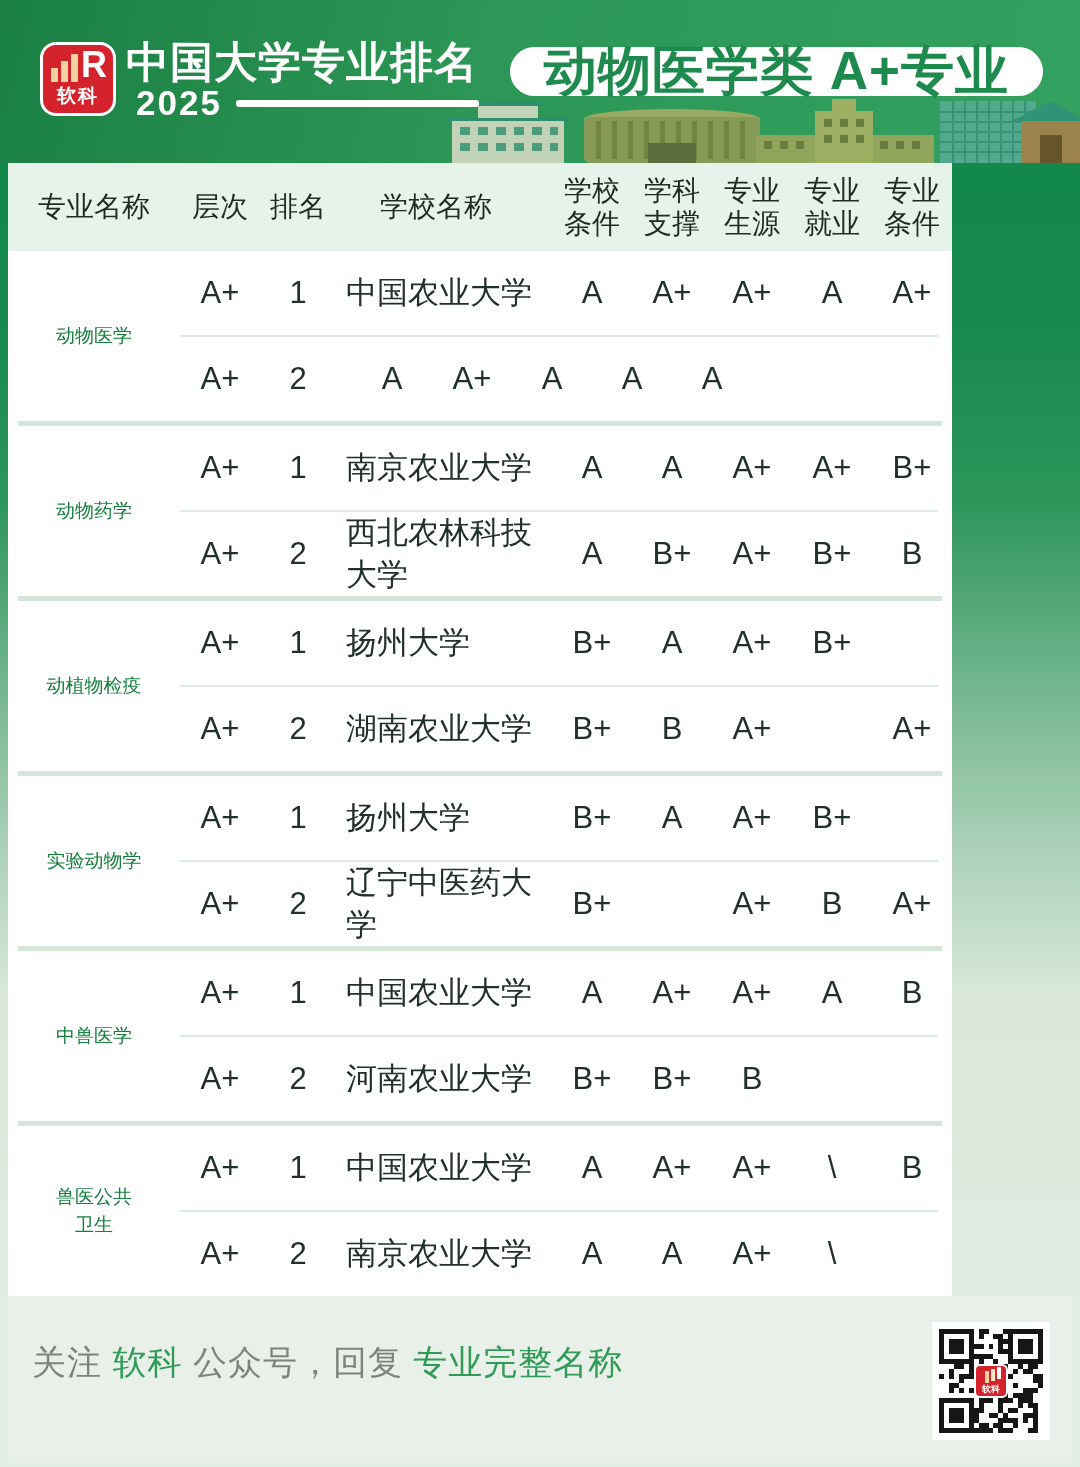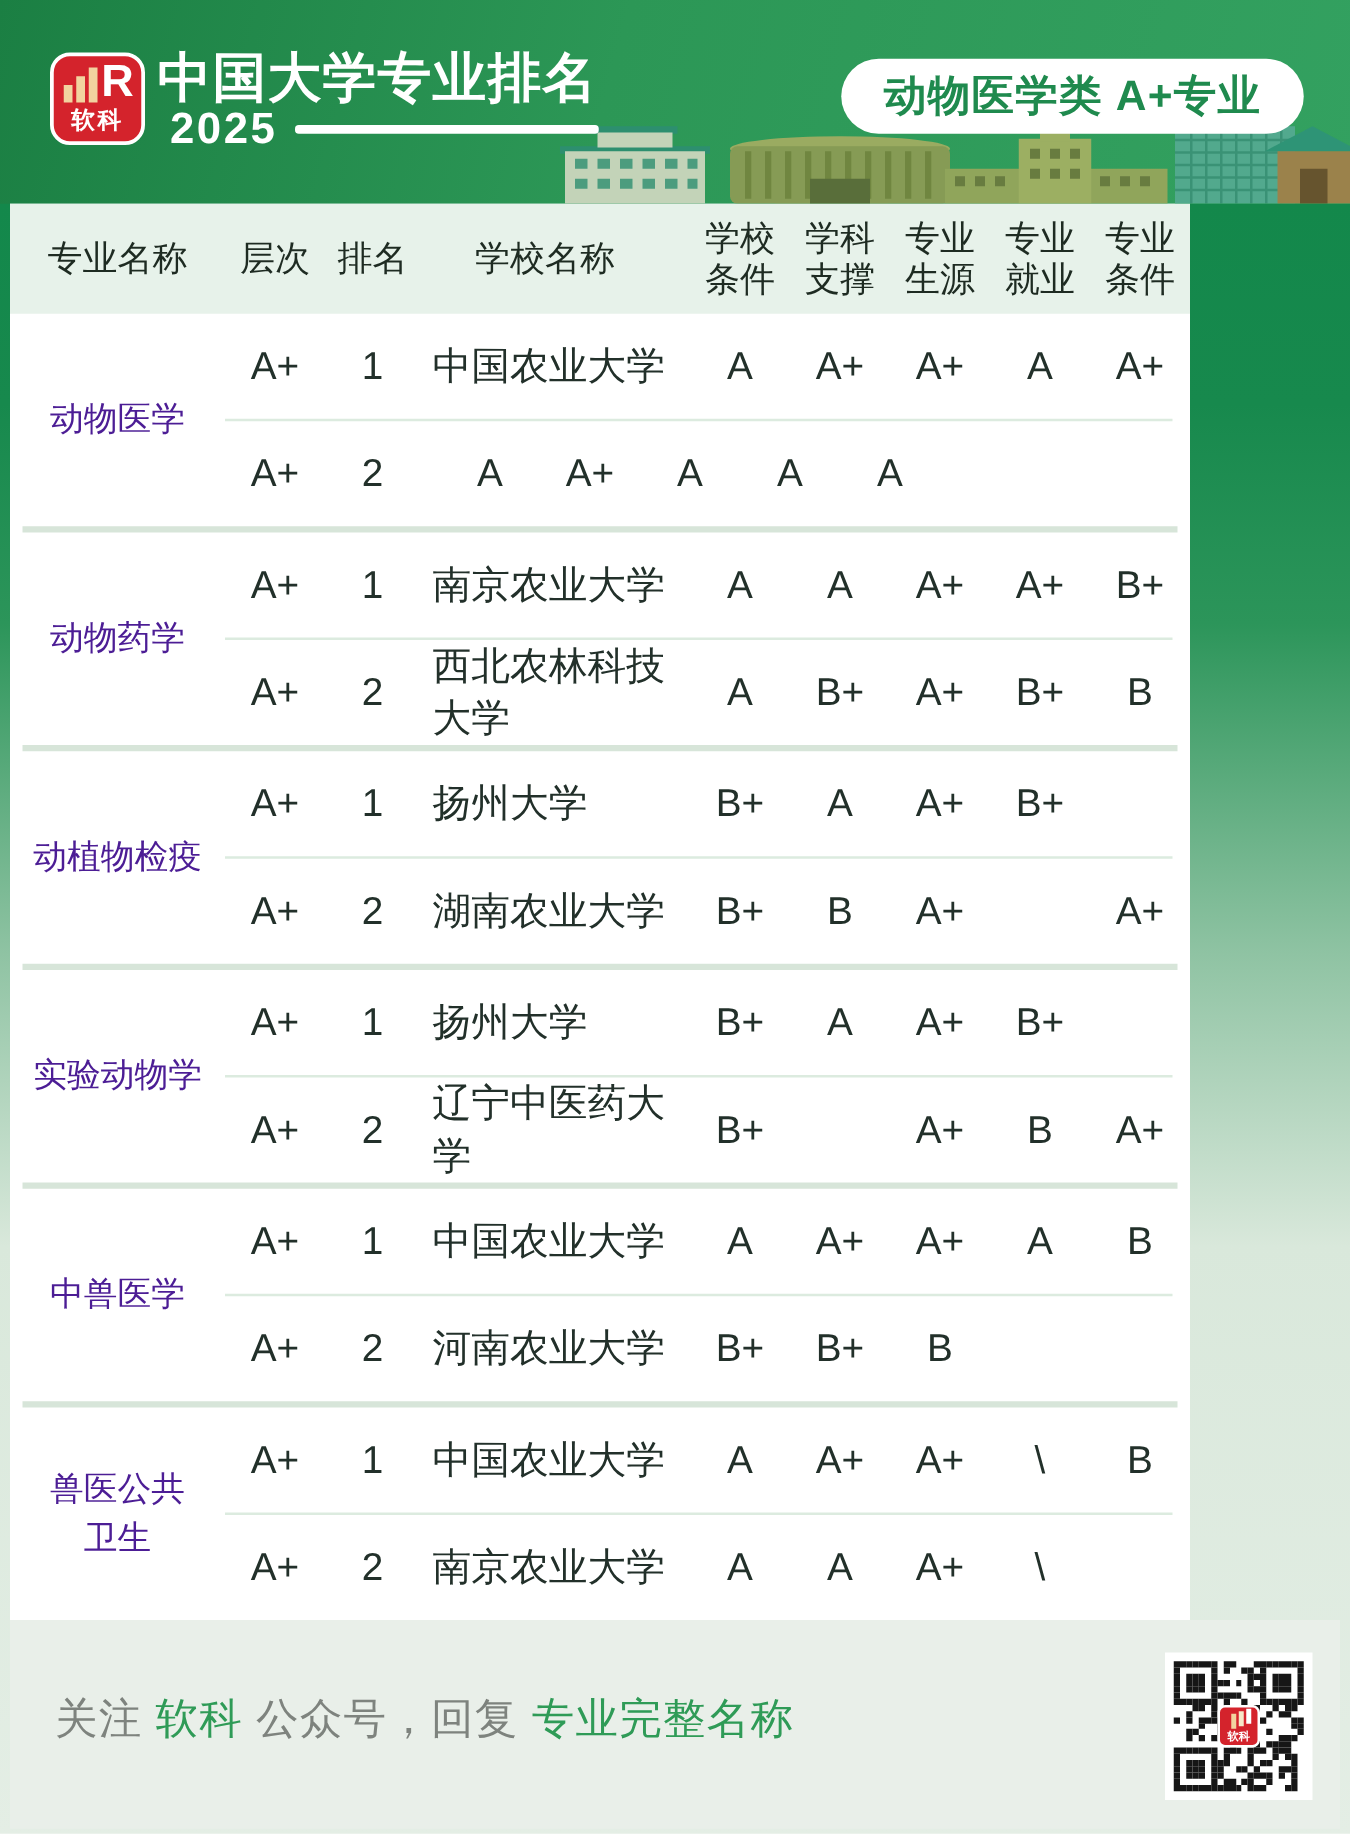--- a/index.html
+++ b/index.html
@@ -19,51 +19,51 @@
   .logo-bars i{display:block;width:7px;background:#f2d39f;}
   .logo-bars i:nth-child(1){height:14px}
   .logo-bars i:nth-child(2){height:21px}
   .logo-bars i:nth-child(3){height:28px}
   .logo-r{position:absolute;right:6px;top:0px;color:#fff;font-weight:bold;font-size:36px;line-height:40px;}
   .logo-zh{position:absolute;left:0;right:0;bottom:4px;text-align:center;color:#fff;font-weight:bold;font-size:19px;letter-spacing:2px;}
   .title{position:absolute;left:126px;top:34px;margin:0;color:#fff;font-size:43px;font-weight:bold;letter-spacing:1px;z-index:2;}
   .year-row{position:absolute;left:136px;top:83px;display:flex;align-items:center;z-index:2;}
   .year{color:#fff;font-size:35px;font-weight:bold;letter-spacing:2px;}
   .hline{display:block;width:243px;height:7px;background:#fff;margin-left:14px;border-radius:3px;}
-  .pill{position:absolute;right:37px;top:47px;height:60px;padding:0 34px;background:#fff;border-radius:32px;display:flex;align-items:center;font-size:34px;font-weight:bold;color:#1f8a4e;z-index:4;letter-spacing:1px;}
+  .pill{position:absolute;right:37px;top:47px;height:49px;padding:0 34px;background:#fff;border-radius:32px;display:flex;align-items:center;font-size:53px;font-weight:bold;color:#1f8a4e;z-index:4;letter-spacing:1px;}
   .skyline{position:absolute;left:0;bottom:0;width:1080px;height:68px;z-index:1;}
 
   
   .panel{position:relative;margin:0 8px;width:944px;background:#fff;}
   .thead{display:flex;align-items:center;height:88px;background:#e7f2ea;color:#1e2b22;font-size:28px;}
   .h{box-sizing:border-box;}
   .h.major{width:172px;text-align:center;}
   .h.tier{width:80px;text-align:center;}
   .h.rank{width:76px;text-align:center;}
   .h.school{flex:1;text-align:center;}
   .h.metric{width:80px;text-align:center;line-height:1.18;}
   .h.metric.first{margin-left:16px;}
   .h.metric i{display:block;font-style:normal;}
 
   .group{display:flex;min-height:170px;}
-  .major-label{width:172px;display:flex;align-items:center;justify-content:center;text-align:center;font-size:27px;color:#4c1d95;box-sizing:border-box;padding:0 10px;white-space:pre-line;line-height:1.45;}
+  .major-label{width:172px;display:flex;align-items:center;justify-content:center;text-align:center;font-size:19px;color:#15803d;box-sizing:border-box;padding:0 10px;white-space:pre-line;line-height:1.45;}
   .rows{flex:1;display:flex;flex-direction:column;justify-content:center;}
   .row{display:flex;align-items:center;height:84px;font-size:31px;color:#22302a;}
   .cell{box-sizing:border-box;}
   .cell.tier{width:80px;text-align:center;}
   .cell.rank{width:76px;text-align:center;}
   .cell.school{flex:1;padding-left:10px;}
   .cell.metric{width:80px;text-align:center;}
   .cell.metric.first{margin-left:16px;}
   .inner-div{height:2px;background:#dcebdf;margin-right:14px;}
   .group-div{height:5px;background:#d7e5d9;margin:0 10px;}
 
   
   footer{position:relative;margin:0 8px;width:1064px;height:167px;background:#e9efe9;box-sizing:border-box;padding:44px 0 0 24px;}
-  .l1{margin:12px;font-size:34px;color:#7e837e;letter-spacing:1px;}
+  .l1{margin:0;font-size:34px;color:#7e837e;letter-spacing:1px;}
   .l1 .green{color:#2f9b57;}
   .l2{margin:16px 0 0 0;font-size:34px;color:#7e837e;letter-spacing:1px;}
   .qr{position:absolute;right:22px;top:26px;width:118px;height:118px;background:#fff;}
   .qr-grid{position:absolute;inset:7px;display:grid;grid-template-columns:repeat(21,1fr);grid-template-rows:repeat(21,1fr);}
   .qr-grid i{display:block;}
   .qr-grid i.b{background:#161616;}
   .qr-badge{position:absolute;left:50%;top:50%;width:34px;height:34px;margin:-17px 0 0 -17px;background:#d4232c;border:2px solid #fff;border-radius:6px;box-sizing:border-box;color:#fff;font-size:9px;font-weight:bold;text-align:center;line-height:1;padding-top:19px;}
   .qr-badge::before{content:"";position:absolute;left:9px;top:5px;width:4px;height:12px;background:#f2d39f;box-shadow:6px -2px 0 0 #f6e7c8,12px -4px 0 0 #fff;}
 </style>
 </head>

